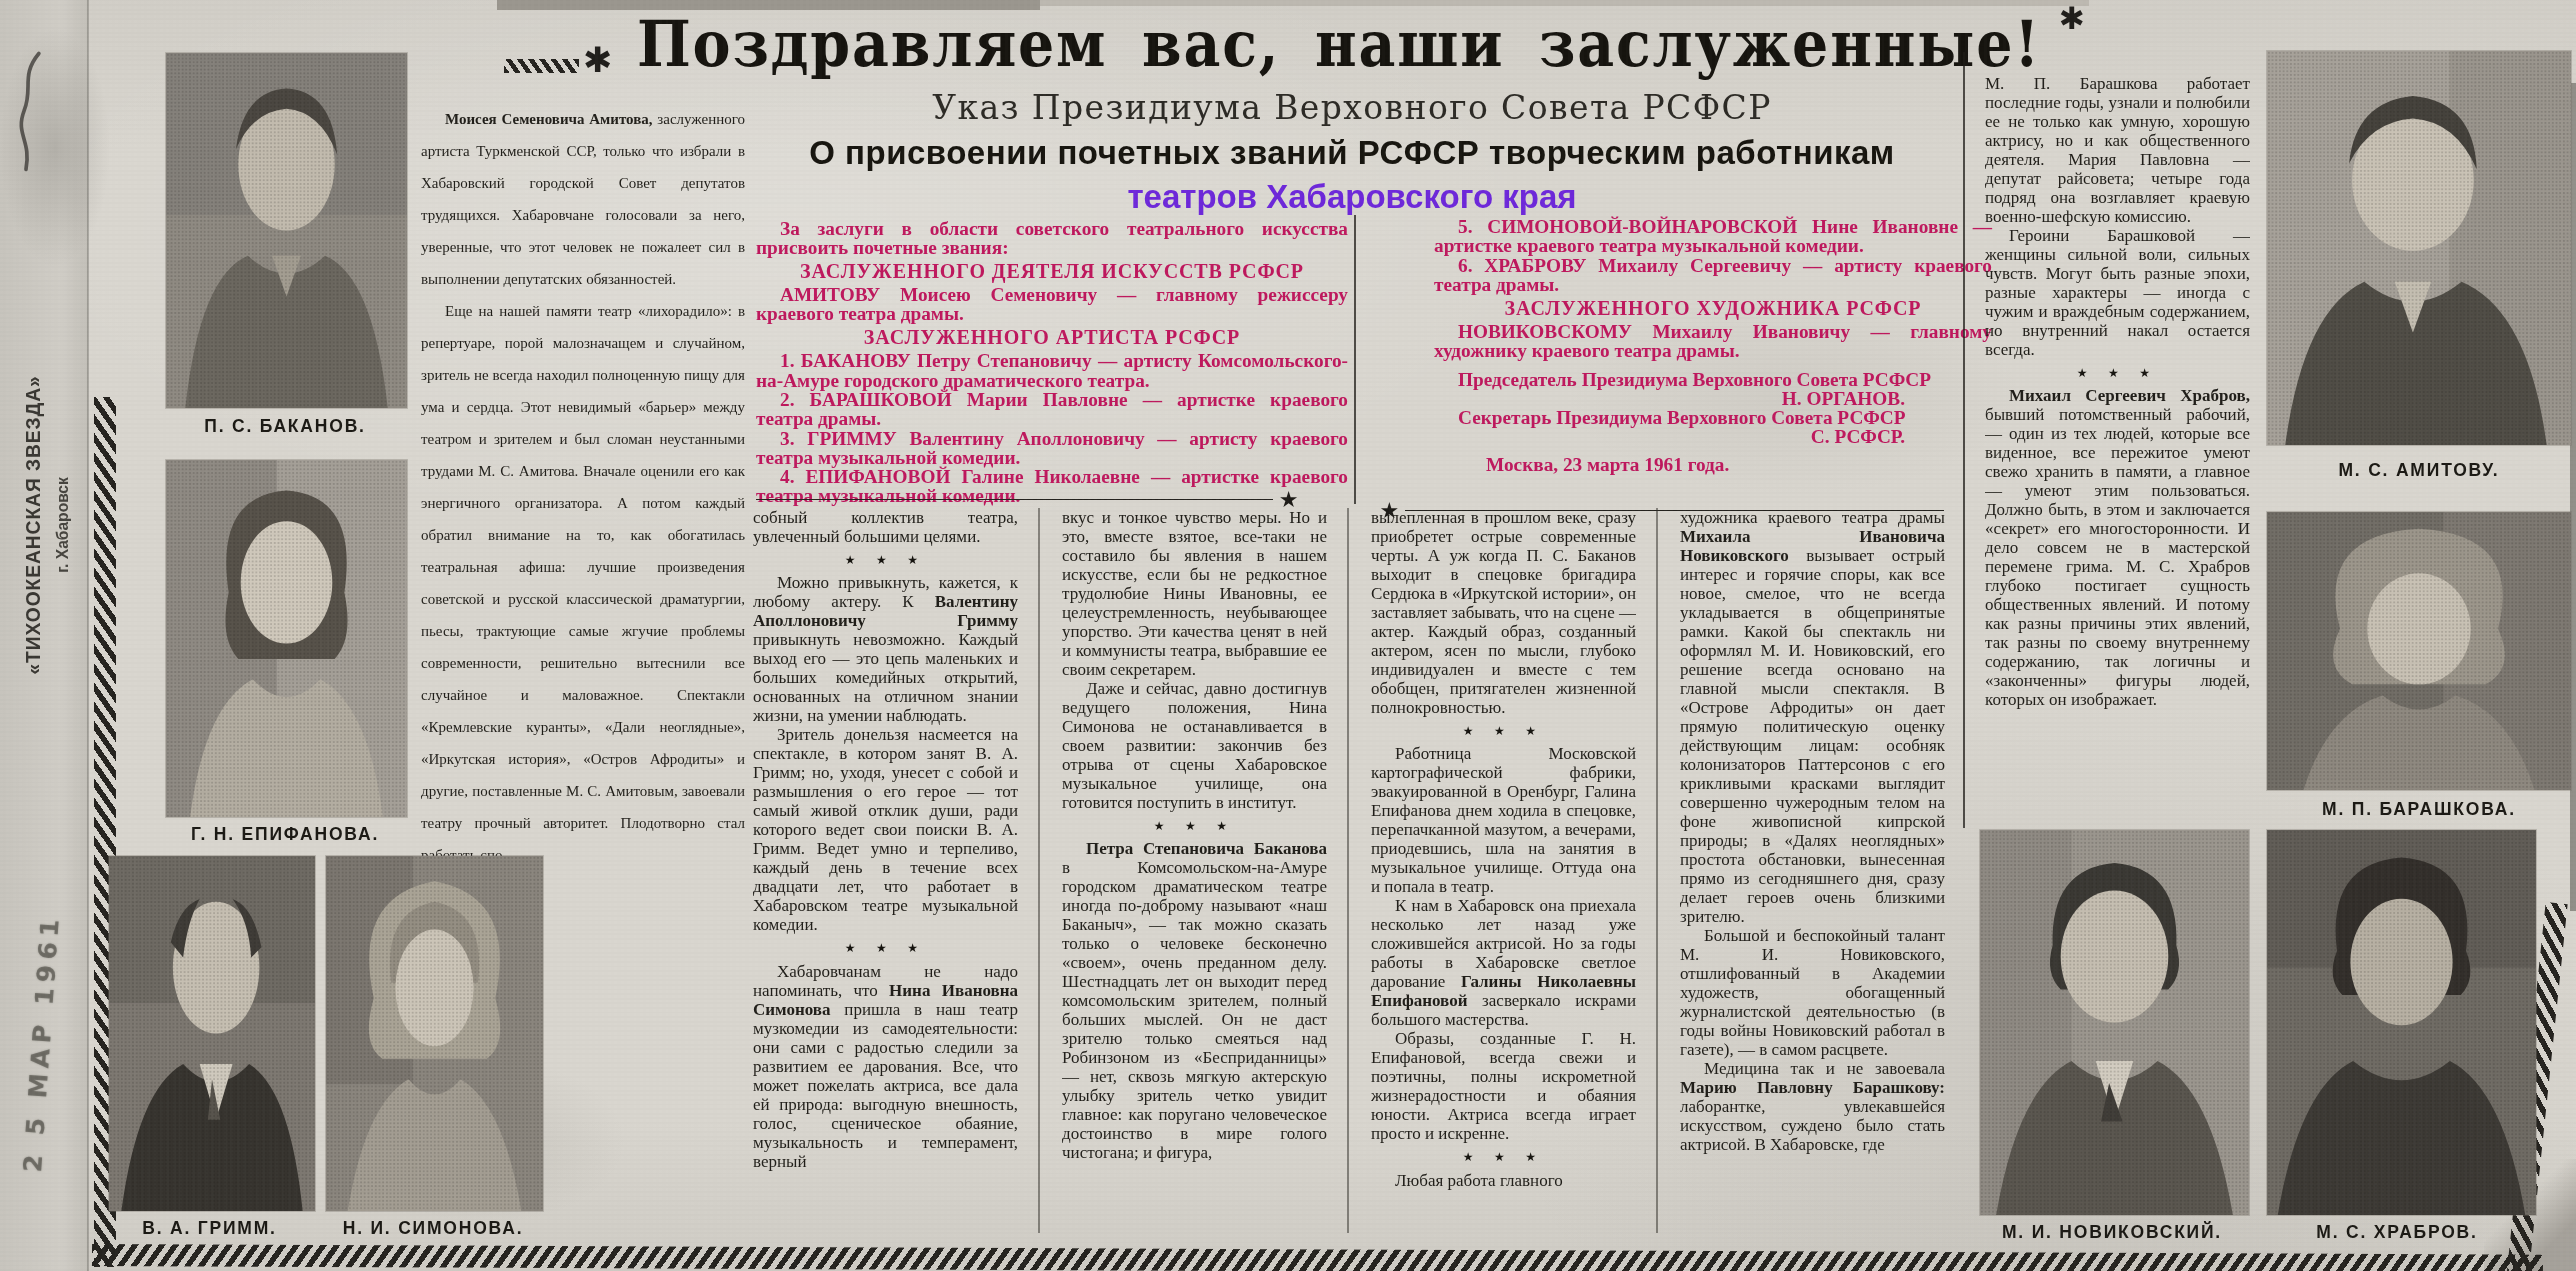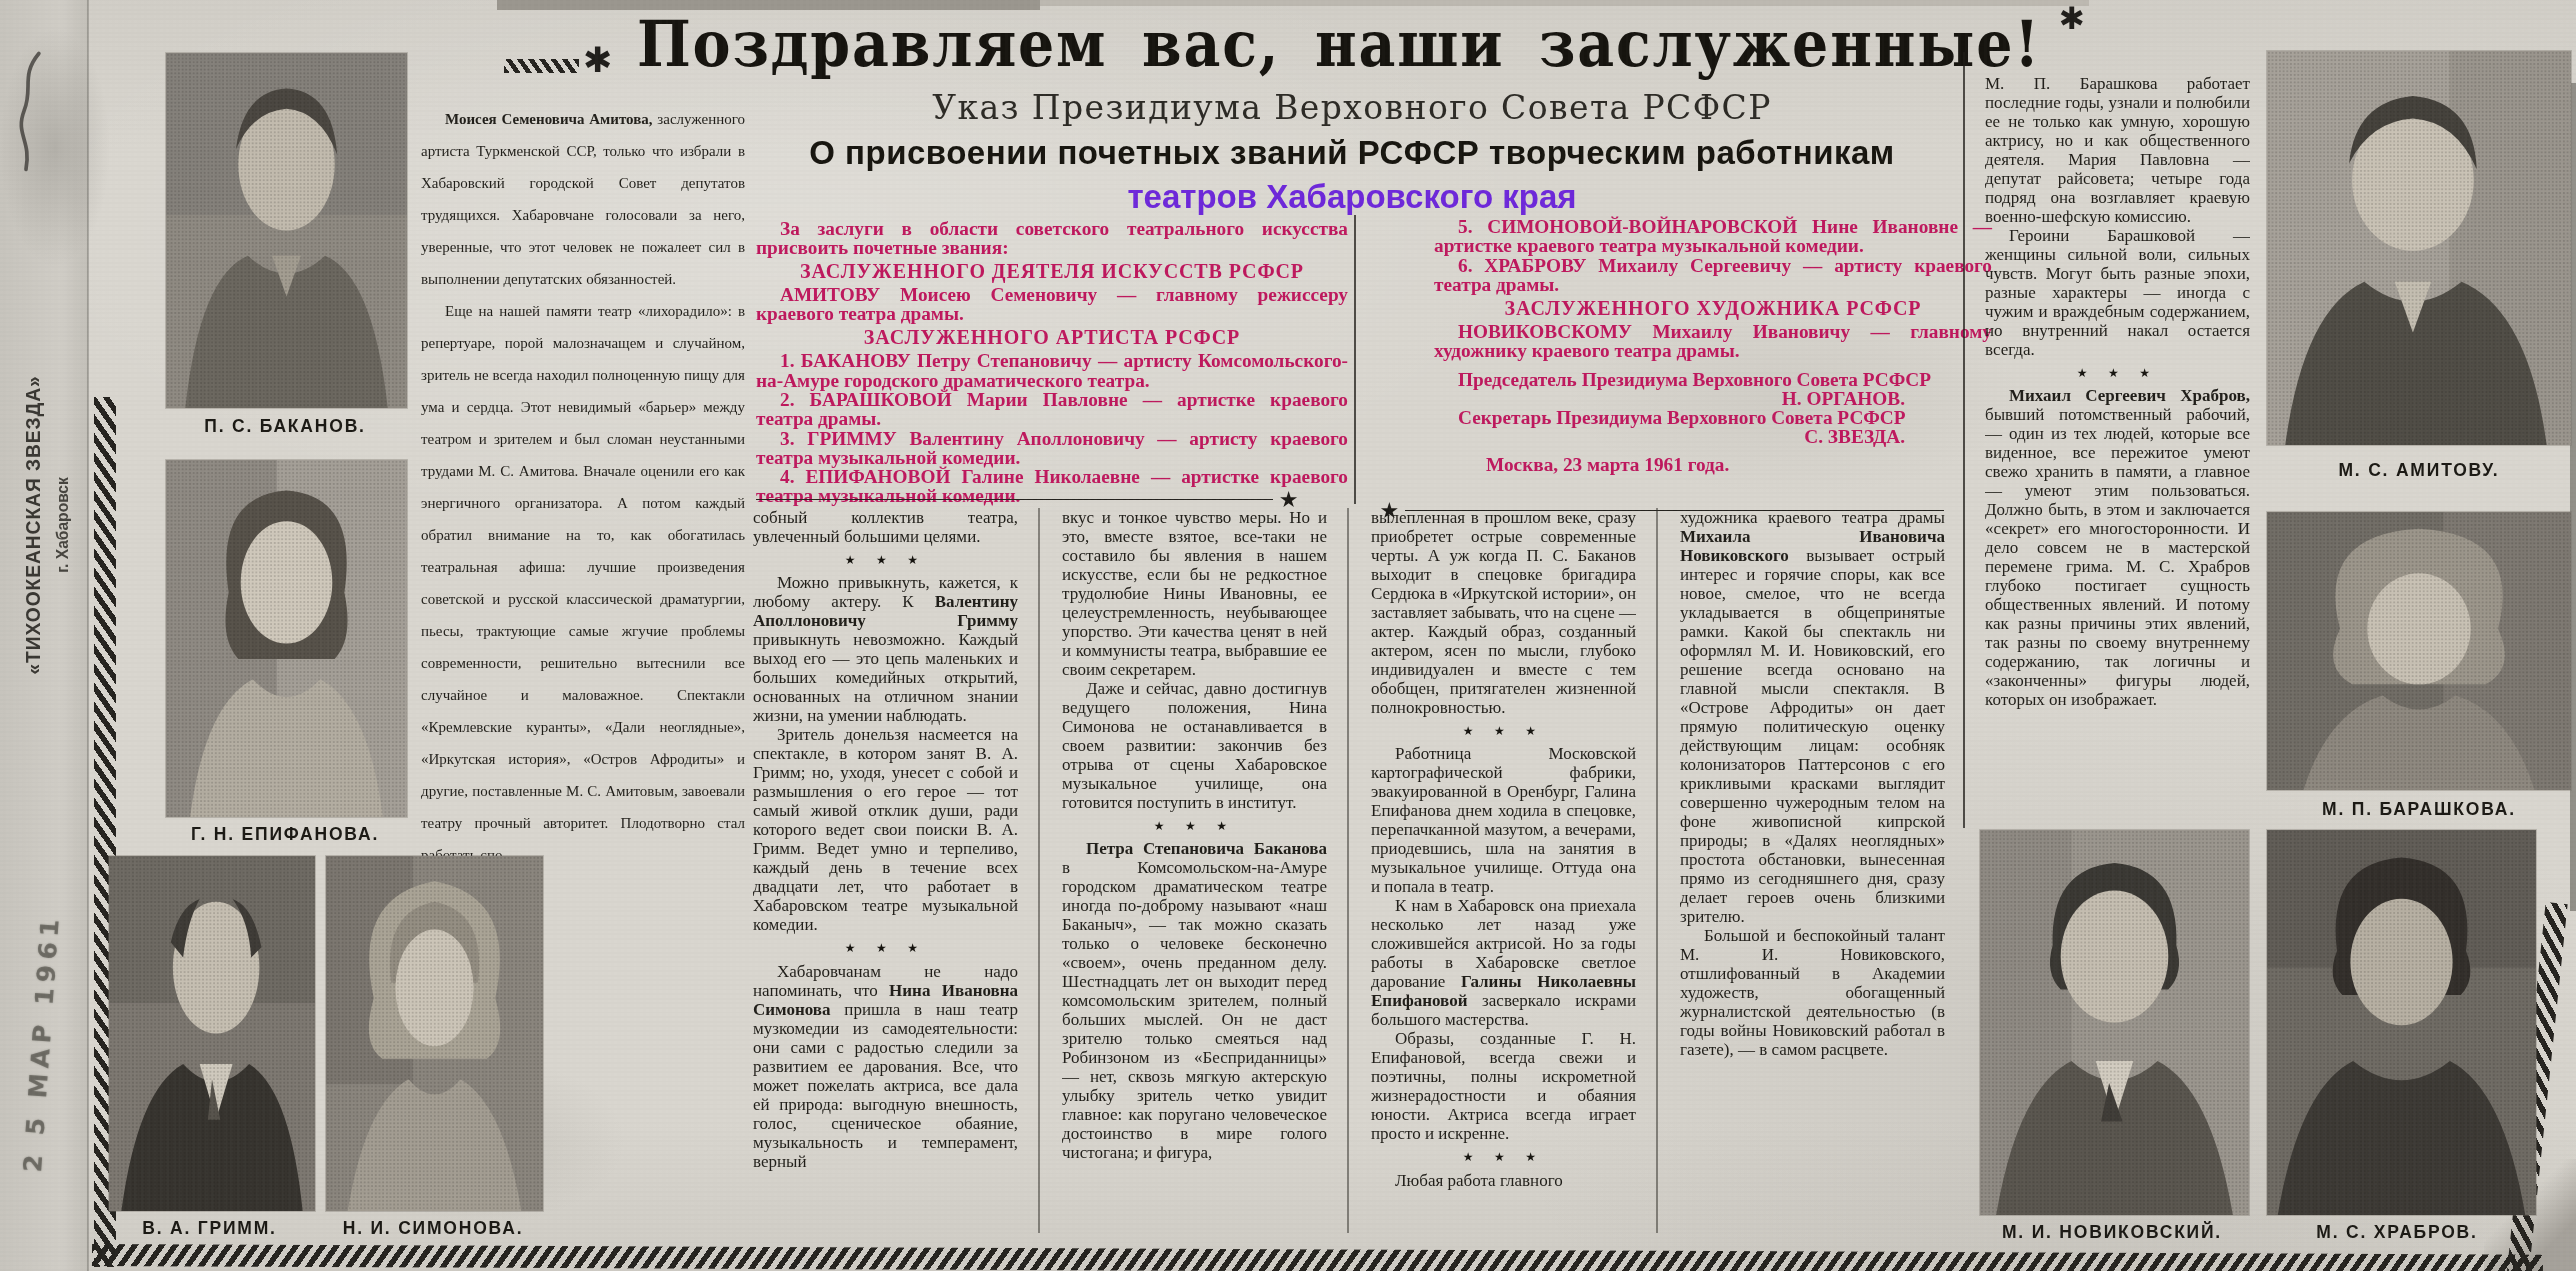--- a/index.html
+++ b/index.html
@@ -148,21 +148,21 @@
     <div>
         <p class="para">5. СИМОНОВОЙ-ВОЙНАРОВСКОЙ Нине Ивановне — артистке краевого театра музыкальной комедии.</p>
         <p class="para">6. ХРАБРОВУ Михаилу Сергеевичу — артисту краевого театра драмы.</p>
         <div class="sub-head">ЗАСЛУЖЕННОГО ХУДОЖНИКА РСФСР</div>
         <p class="para">НОВИКОВСКОМУ Михаилу Ивановичу — главному художнику краевого театра драмы.</p>
       </div>
     <div class="sig">
       <div class="sig-role">Председатель Президиума Верховного Совета РСФСР</div>
       <div class="sig-name">Н. ОРГАНОВ.</div>
       <div class="sig-role">Секретарь Президиума Верховного Совета РСФСР</div>
-      <div class="sig-name">С. ЗВЕЗДА.</div>
+      <div class="sig-name">С. РСФСР.</div>
     </div>
     <div class="place-date">Москва, 23 марта 1961 года.</div>
   </div>
   <div class="abs starline starline-left">
     <span class="line"></span>
     <span class="star">★</span>
   </div>
   <div class="abs starline starline-right">
     <span class="star">★</span>
     <span class="line"></span>
@@ -193,20 +193,21 @@
         <div class="stars">★ ★ ★</div>
         <p class="para">Работница Московской картографической фабрики, эвакуированной в Оренбург, Галина Епифанова днем ходила в спецовке, перепачканной мазутом, а вечерами, приодевшись, шла на занятия в музыкальное училище. Оттуда она и попала в театр.</p>
         <p class="para">К нам в Хабаровск она приехала несколько лет назад уже сложившейся актрисой. Но за годы работы в Хабаровске светлое дарование <b>Галины Николаевны Епифановой</b> засверкало искрами большого мастерства.</p>
         <p class="para">Образы, созданные Г. Н. Епифановой, всегда свежи и поэтичны, полны искрометной жизнерадостности и обаяния юности. Актриса всегда играет просто и искренне.</p>
         <div class="stars">★ ★ ★</div>
         <p class="para">Любая работа главного</p>
       </div>
     <div class="article body-col">
         <p class="para noindent">художника краевого театра драмы <b>Михаила Ивановича Новиковского</b> вызывает острый интерес и горячие споры, как все новое, смелое, что не всегда укладывается в общепринятые рамки. Какой бы спектакль ни оформлял М. И. Новиковский, его решение всегда основано на главной мысли спектакля. В «Острове Афродиты» он дает прямую политическую оценку действующим лицам: особняк колонизаторов Паттерсонов с его крикливыми красками выглядит совершенно чужеродным телом на фоне живописной кипрской природы; в «Далях неоглядных» простота обстановки, вынесенная прямо из сегодняшнего дня, сразу делает героев очень близкими зрителю.</p>
         <p class="para">Большой и беспокойный талант М. И. Новиковского, отшлифованный в Академии художеств, обогащенный журналистской деятельностью (в годы войны Новиковский работал в газете), — в самом расцвете.</p>
+        <p class="para">Медицина так и не завоевала <b>Марию Павловну Барашкову:</b> лаборантке, увлекавшейся искусством, суждено было стать актрисой. В Хабаровске, где</p>
       </div>
   </div>
   <div class="abs col-rule" style="left:1038px;"></div>
   <div class="abs col-rule" style="left:1347px;"></div>
   <div class="abs col-rule" style="left:1656px;"></div>
   <div class="abs article right-col">
       <p class="para noindent">М. П. Барашкова работает последние годы, узнали и полюбили ее не только как умную, хорошую актрису, но и как общественного деятеля. Мария Павловна — депутат райсовета; четыре года подряд она возглавляет краевую военно-шефскую комиссию.</p>
       <p class="para">Героини Барашковой — женщины сильной воли, сильных чувств. Могут быть разные эпохи, разные характеры — иногда с чужим и враждебным содержанием, но внутренний накал остается всегда.</p>
       <div class="stars">★ ★ ★</div>
       <p class="para"><b>Михаил Сергеевич Храбров,</b> бывший потомственный рабочий, — один из тех людей, которые все виденное, все пережитое умеют свежо хранить в памяти, а главное — умеют этим пользоваться. Должно быть, в этом и заключается «секрет» его многосторонности. И дело совсем не в мастерской перемене грима. М. С. Храбров глубоко постигает сущность общественных явлений. И потому как разны причины этих явлений, так разны по своему внутреннему содержанию, так логичны и «законченны» фигуры людей, которых он изображает.</p>

